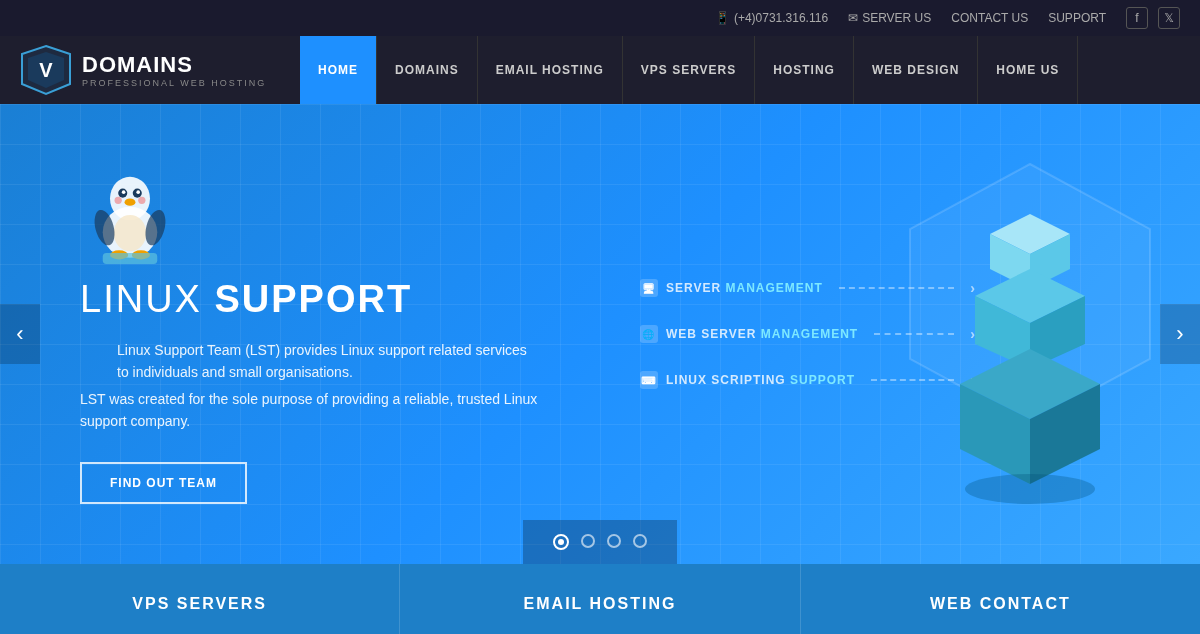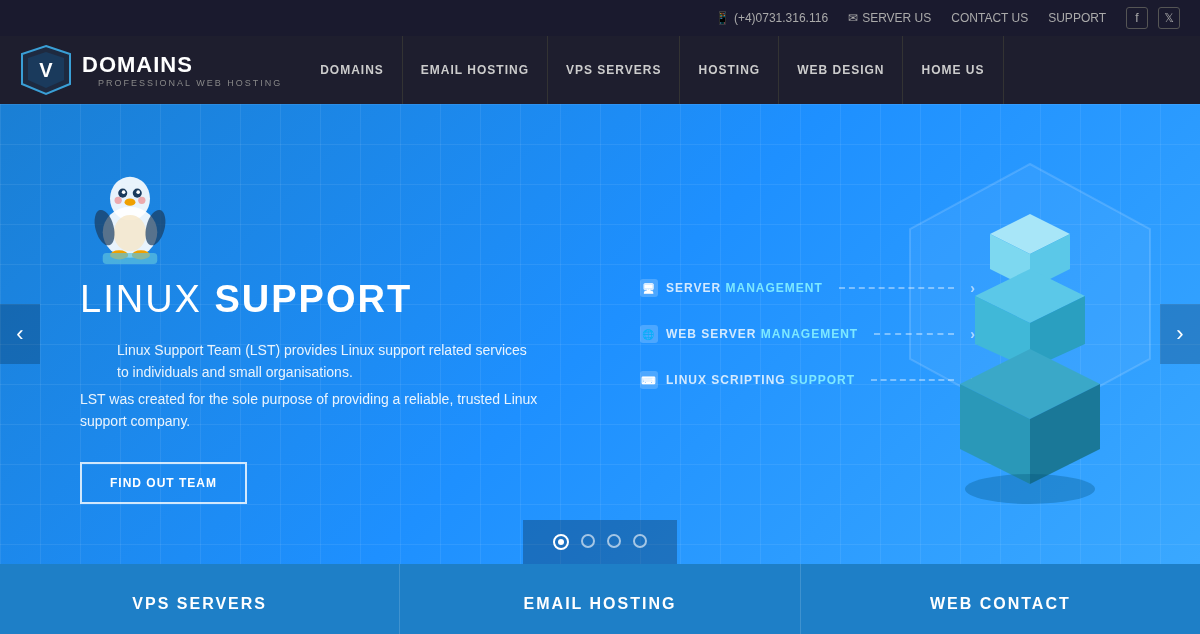--- a/index.html
+++ b/index.html
@@ -41,21 +41,21 @@
       padding: 0 20px;
       min-width: 300px;
     }
     .logo-icon {
       width: 52px; height: 52px;
       margin-right: 10px;
       flex-shrink: 0;
     }
     .logo-text { display: flex; flex-direction: column; }
     .logo-main { color: #fff; font-size: 22px; font-weight: bold; letter-spacing: 1px; }
-    .logo-sub { color: #888; font-size: 9px; letter-spacing: 2px; margin-left: 16px; }
+    .logo-sub { color: #888; font-size: 9px; letter-spacing: 2px; }
     nav { display: flex; align-items: stretch; flex: 1; }
     .nav-item {
       display: flex; align-items: center; justify-content: center;
       padding: 0 18px;
       color: #ccc;
       font-size: 12px;
       font-weight: bold;
       letter-spacing: 1px;
       cursor: pointer;
       border-right: 1px solid #333;
@@ -290,20 +290,21 @@
       <polygon points="26,2 50,10 50,40 26,50 2,40 2,10" fill="#1e2a40" stroke="#3a9fd6" stroke-width="2"></polygon>
       <polygon points="26,8 44,14 44,36 26,44 8,36 8,14" fill="#1a3a5c"></polygon>
       <text x="26" y="33" text-anchor="middle" fill="white" font-size="20" font-weight="bold" font-family="Arial">V</text>
     </svg>
     <div class="logo-text">
       <span class="logo-main">DOMAINS</span>
       <span class="logo-sub">PROFESSIONAL WEB HOSTING</span>
     </div>
   </div>
   <nav>
+    <a class="nav-item active">HOME</a>
     <a class="nav-item">DOMAINS</a>
     <a class="nav-item">EMAIL HOSTING</a>
     <a class="nav-item">VPS SERVERS</a>
     <a class="nav-item">HOSTING</a>
     <a class="nav-item">WEB DESIGN</a>
     <a class="nav-item">HOME US</a>
   </nav>
 </div>
 
 <div class="hero">

